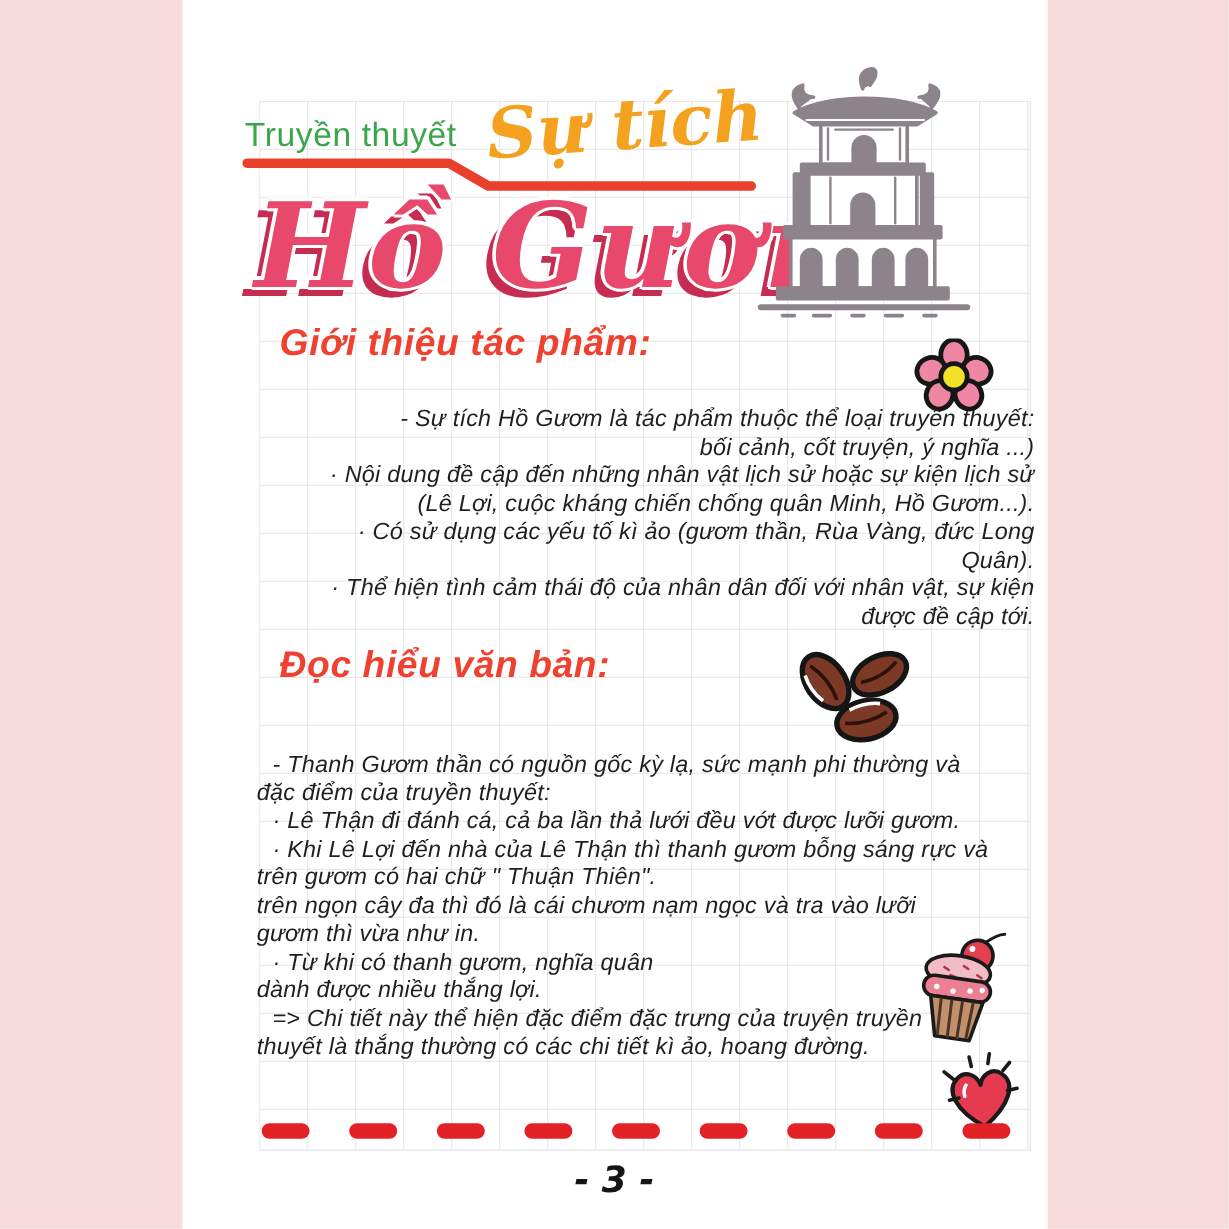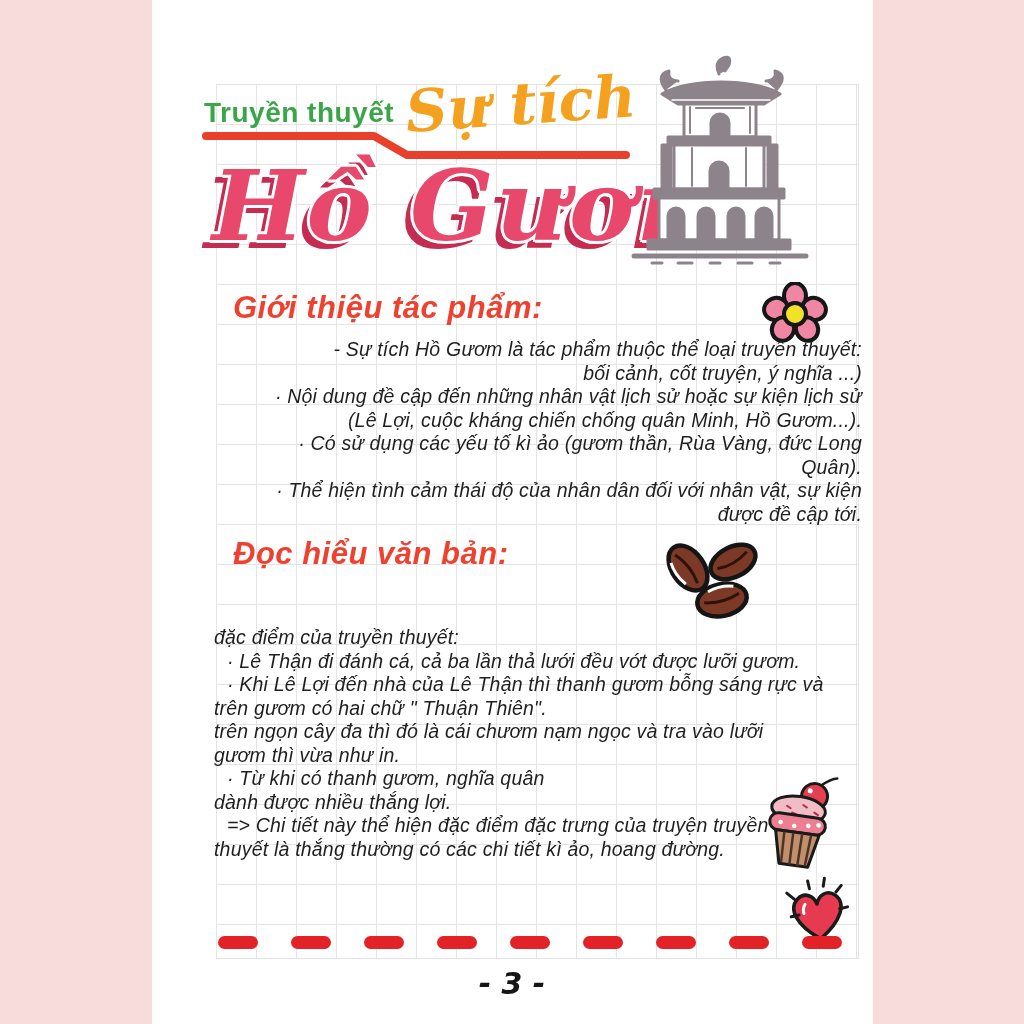--- a/index.html
+++ b/index.html
@@ -9,33 +9,33 @@
   
   .strip{position:absolute;top:0;bottom:0;background:#f8dbdb;}
   .strip.left{left:0;width:152px;}
   .strip.right{left:873px;right:0;}
   
   .grid{position:absolute;left:216px;top:84px;width:642px;height:874px;
         background-image:linear-gradient(#e4e4e4 1px,transparent 1px),
                          linear-gradient(90deg,#e4e4e4 1px,transparent 1px);
         background-size:40px 40px;border-right:1px solid #e4e4e4;border-bottom:1px solid #e4e4e4;}
   
-  .kicker{left:204px;top:97px;font-size:28px;font-weight:bold;color:#3aa649;letter-spacing:.5px;}
+  .kicker{left:204px;top:97px;font-size:28px;font-weight:normal;color:#3aa649;letter-spacing:.5px;}
   .underline-svg{left:200px;top:126px;}
   .script-title{left:408px;top:78px;font-family:"DejaVu Serif",serif;font-style:italic;font-weight:bold;
         font-size:58px;color:#f4a11f;transform:rotate(-4deg);transform-origin:left bottom;}
   .main-title{left:212px;top:148px;font-family:"DejaVu Serif",serif;font-style:italic;font-weight:bold;
         font-size:98px;color:#e8486b;letter-spacing:2px;
         text-shadow:
           3px 0 0 #fff,-3px 0 0 #fff,0 3px 0 #fff,0 -3px 0 #fff,
           2px 2px 0 #fff,-2px 2px 0 #fff,2px -2px 0 #fff,-2px -2px 0 #fff,
           -8px 8px 0 #c62b52;}
   
   .heading{font-size:31px;font-weight:bold;font-style:italic;color:#ee4130;letter-spacing:.5px;}
-  .h1pos{left:233px;top:290px;}
+  .h1pos{left:233px;top:268px;}
   .h2pos{left:233px;top:536px;}
   
   .para{position:absolute;left:214px;width:648px;}
   .p1{top:338px;text-align:right;}
   .p2{top:626px;}
   .line{height:23.5px;line-height:23.5px;font-style:italic;font-size:19.5px;color:#1f1f1f;
         white-space:nowrap;letter-spacing:.2px;}
   .line.b{padding-left:13px;}
   
   .dashes{left:218px;top:936px;width:640px;display:flex;gap:33px;}
@@ -136,20 +136,21 @@
       </g>
       <g transform="translate(74 72) rotate(78)">
         <ellipse cx="0" cy="0" rx="16" ry="25" fill="#7c3a26"></ellipse>
         <path d="M-3 -18 q7 18 2 36" fill="none" stroke="#2e120a" stroke-width="3"></path>
         <path d="M-11 -14 q-4 12 0 26" fill="none" stroke="#ffffff" stroke-width="3"></path>
       </g>
     </g>
   </svg>
 
   <div class="para p2">
+    <div class="line b">- Thanh Gươm thần có nguồn gốc kỳ lạ, sức mạnh phi thường và</div>
     <div class="line">đặc điểm của truyền thuyết:</div>
     <div class="line b">· Lê Thận đi đánh cá, cả ba lần thả lưới đều vớt được lưỡi gươm.</div>
     <div class="line b">· Khi Lê Lợi đến nhà của Lê Thận thì thanh gươm bỗng sáng rực và</div>
     <div class="line">trên gươm có hai chữ " Thuận Thiên".</div>
     <div class="line">trên ngọn cây đa thì đó là cái chươm nạm ngọc và tra vào lưỡi</div>
     <div class="line">gươm thì vừa như in.</div>
     <div class="line b">· Từ khi có thanh gươm, nghĩa quân</div>
     <div class="line">dành được nhiều thắng lợi.</div>
     <div class="line b">=&gt; Chi tiết này thể hiện đặc điểm đặc trưng của truyện truyền</div>
     <div class="line">thuyết là thắng thường có các chi tiết kì ảo, hoang đường.</div>

